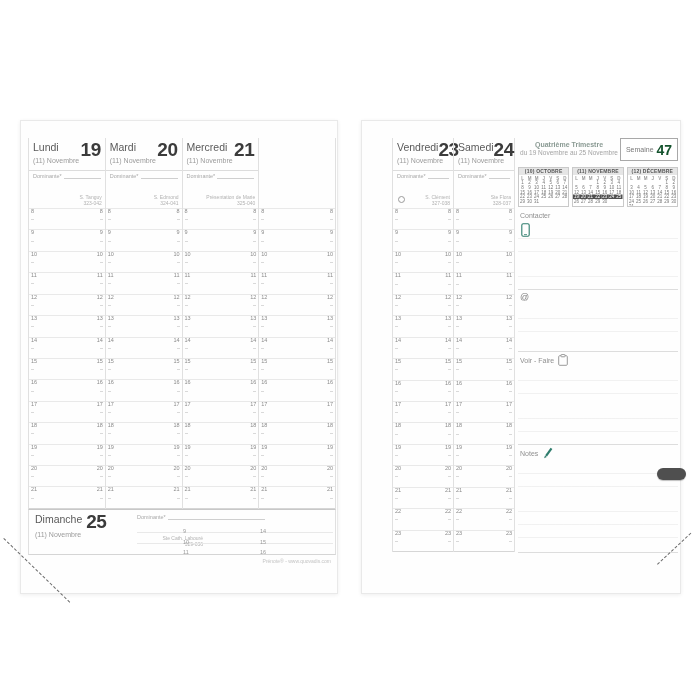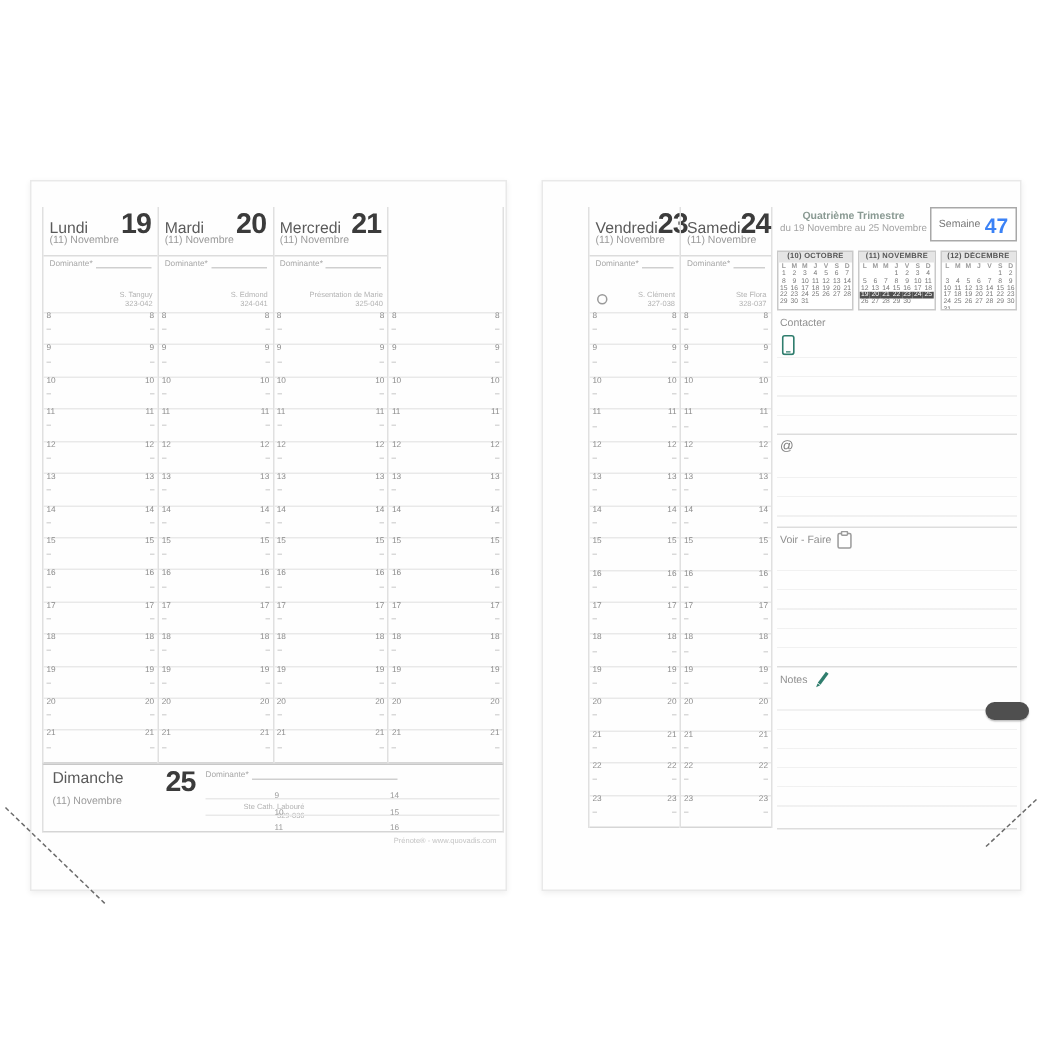--- a/index.html
+++ b/index.html
@@ -9,42 +9,42 @@
         border:1px solid #e9e9e9;box-shadow:0 1px 4px rgba(0,0,0,0.07);box-sizing:border-box;}
   .page.left{left:20px;width:318px;}
   .page.right{left:361px;width:320px;}
 
   
   .day-cols{position:absolute;left:7px;top:17px;display:flex;border-right:1px solid #e0e0e0;box-sizing:border-box;}
   .page.left  .day-cols{width:308px;height:371px;}
   .page.right .day-cols{width:146px;height:414px;padding-left:23px;}
   .day-col{flex:1;position:relative;border-left:1px solid #e0e0e0;}
   .day-head{position:absolute;left:0;right:0;top:0;height:70px;}
-  .dh-top{display:flex;justify-content:space-between;align-items:flex-end;padding:3px 4px 0 4px;}
+  .dh-top{display:flex;justify-content:space-between;align-items:flex-start;padding:3px 4px 0 4px;}
   .dh-name{font-size:10.5px;color:#5a5a5a;}
   .dh-date{font-size:19px;font-weight:bold;color:#3b3b3b;line-height:17px;letter-spacing:-0.5px;}
   .dh-month{font-size:7px;color:#9a9a9a;padding-left:4px;margin-top:-1px;}
   .dh-rule{border-top:1px solid #dcdcdc;margin-top:6px;}
   .dh-field{display:flex;align-items:flex-end;padding:2px 4px 0 4px;font-size:5.5px;color:#a8a8a8;}
   .dh-field .fl{flex:1;border-bottom:1px solid #cfcfcf;margin-left:2px;height:5px;}
   .dh-saint{position:absolute;right:3px;bottom:2px;text-align:right;font-size:5px;line-height:5.5px;color:#b2b2b2;}
   .moon{position:absolute;left:5px;bottom:5px;width:5px;height:5px;border:1px solid #9a9a9a;border-radius:50%;}
 
   .day-grid{position:absolute;left:0;right:0;top:70px;bottom:0;display:flex;flex-direction:column;
             border-bottom:1px solid #d6d6d6;}
   .hrow{flex:1;position:relative;border-top:1px solid #e9e9e9;}
   .hn{position:absolute;top:-1px;font-size:5.5px;line-height:6px;color:#8a8a8a;}
   .hn.l{left:2px;} .hn.r{right:2px;}
   .ht{position:absolute;top:50%;width:3px;border-top:1px solid #d9d9d9;}
   .ht.l{left:2px;} .ht.r{right:2px;}
 
   
   .sunday-strip{position:absolute;left:7px;top:388px;width:308px;height:46px;box-sizing:border-box;
       border:1px solid #e0e0e0;border-top:1px solid #c8c8c8;border-bottom:1px solid #d5d5d5;}
-  .sun-top{position:absolute;left:6px;top:3px;display:flex;gap:28px;align-items:flex-start;}
+  .sun-top{position:absolute;left:6px;top:3px;display:flex;gap:4px;align-items:flex-start;}
   .sun-month{position:absolute;left:6px;top:21px;font-size:7px;color:#9a9a9a;}
   .sun-field{position:absolute;left:108px;top:4px;width:128px;display:flex;align-items:flex-end;
       font-size:5.5px;color:#a8a8a8;}
   .sun-field .fl{flex:1;border-bottom:1px solid #cfcfcf;margin-left:2px;height:5px;}
   .sun-saint{position:absolute;left:118px;top:26px;width:56px;text-align:right;
       font-size:5px;line-height:5.5px;color:#b2b2b2;}
   .sun-rows{position:absolute;left:108px;right:2px;top:13px;bottom:1px;display:flex;flex-direction:column;}
   .srow{flex:1;position:relative;border-bottom:1px solid #e9e9e9;}
   .srow:last-child{border-bottom:none;}
   .sn{position:absolute;bottom:-2px;font-size:5.5px;color:#9a9a9a;}
@@ -54,21 +54,21 @@
 
   
   .sidebar{position:absolute;left:156px;top:17px;width:160px;height:433px;}
   .tri-row{display:flex;height:26px;}
   .tri-text{flex:1;text-align:center;padding-top:3px;}
   .tri-title{font-size:7px;font-weight:bold;color:#8a9a93;}
   .tri-range{font-size:6.5px;color:#a3a3a3;margin-top:1px;}
   .week-box{width:58px;height:23px;border:1px solid #a8a8a8;display:flex;align-items:center;
       justify-content:center;gap:3px;box-sizing:border-box;background:#fff;}
   .wk-lab{font-size:7px;color:#777;}
-  .wk-num{font-size:14px;font-weight:bold;color:#3b82f6;}
+  .wk-num{font-size:14px;font-weight:bold;color:#14532d;}
 
   .cals{display:flex;gap:3px;height:40px;margin-top:3px;}
   .cal{flex:1;border:1px solid #c9c9c9;background:#fff;overflow:hidden;position:relative;}
   .cal-head{height:7px;background:#e5e5e5;font-size:5px;line-height:7px;text-align:center;
       color:#555;font-weight:bold;letter-spacing:0.2px;white-space:nowrap;}
   .cal-grid{display:grid;grid-template-columns:repeat(7,1fr);width:133.4%;
       transform:scale(0.75);transform-origin:top left;font-size:6px;line-height:6.3px;padding-top:1px;}
   .cc{text-align:center;color:#777;}
   .cc.dow{color:#9c9c9c;font-weight:bold;}
   .cc.hl{background:#4f4f4f;color:#fff;}

